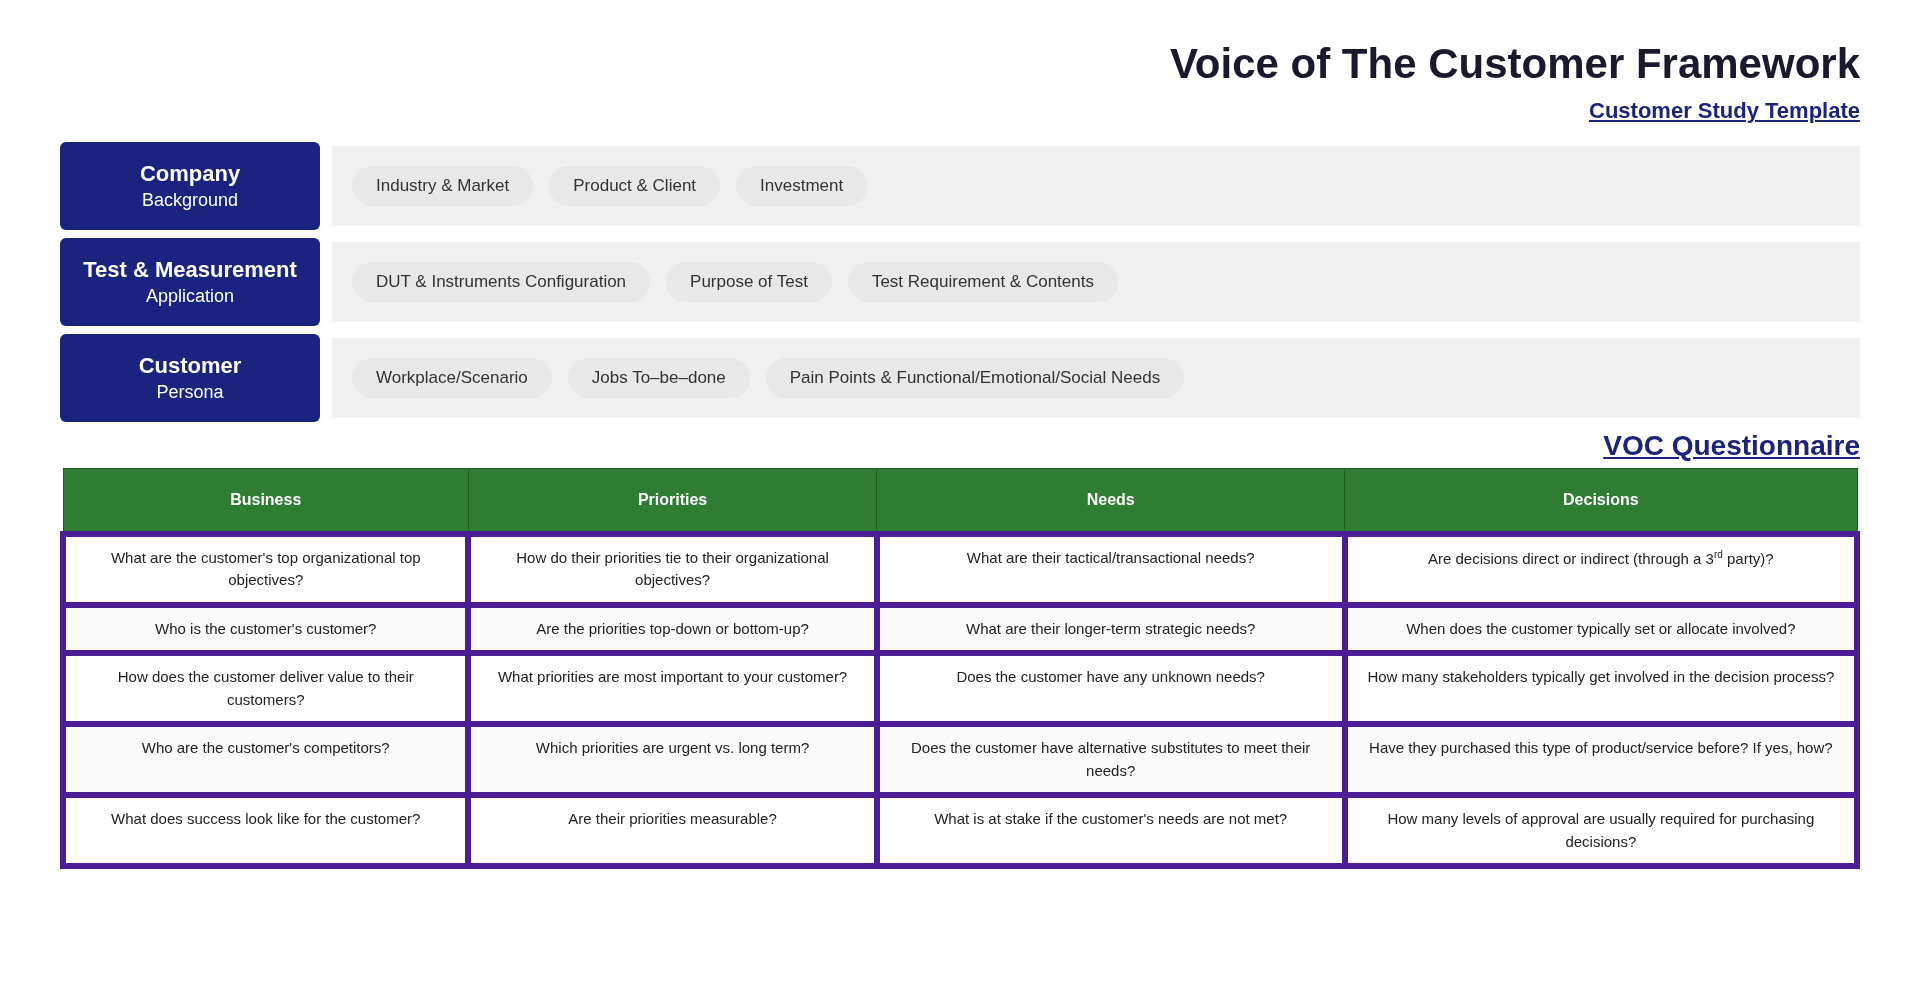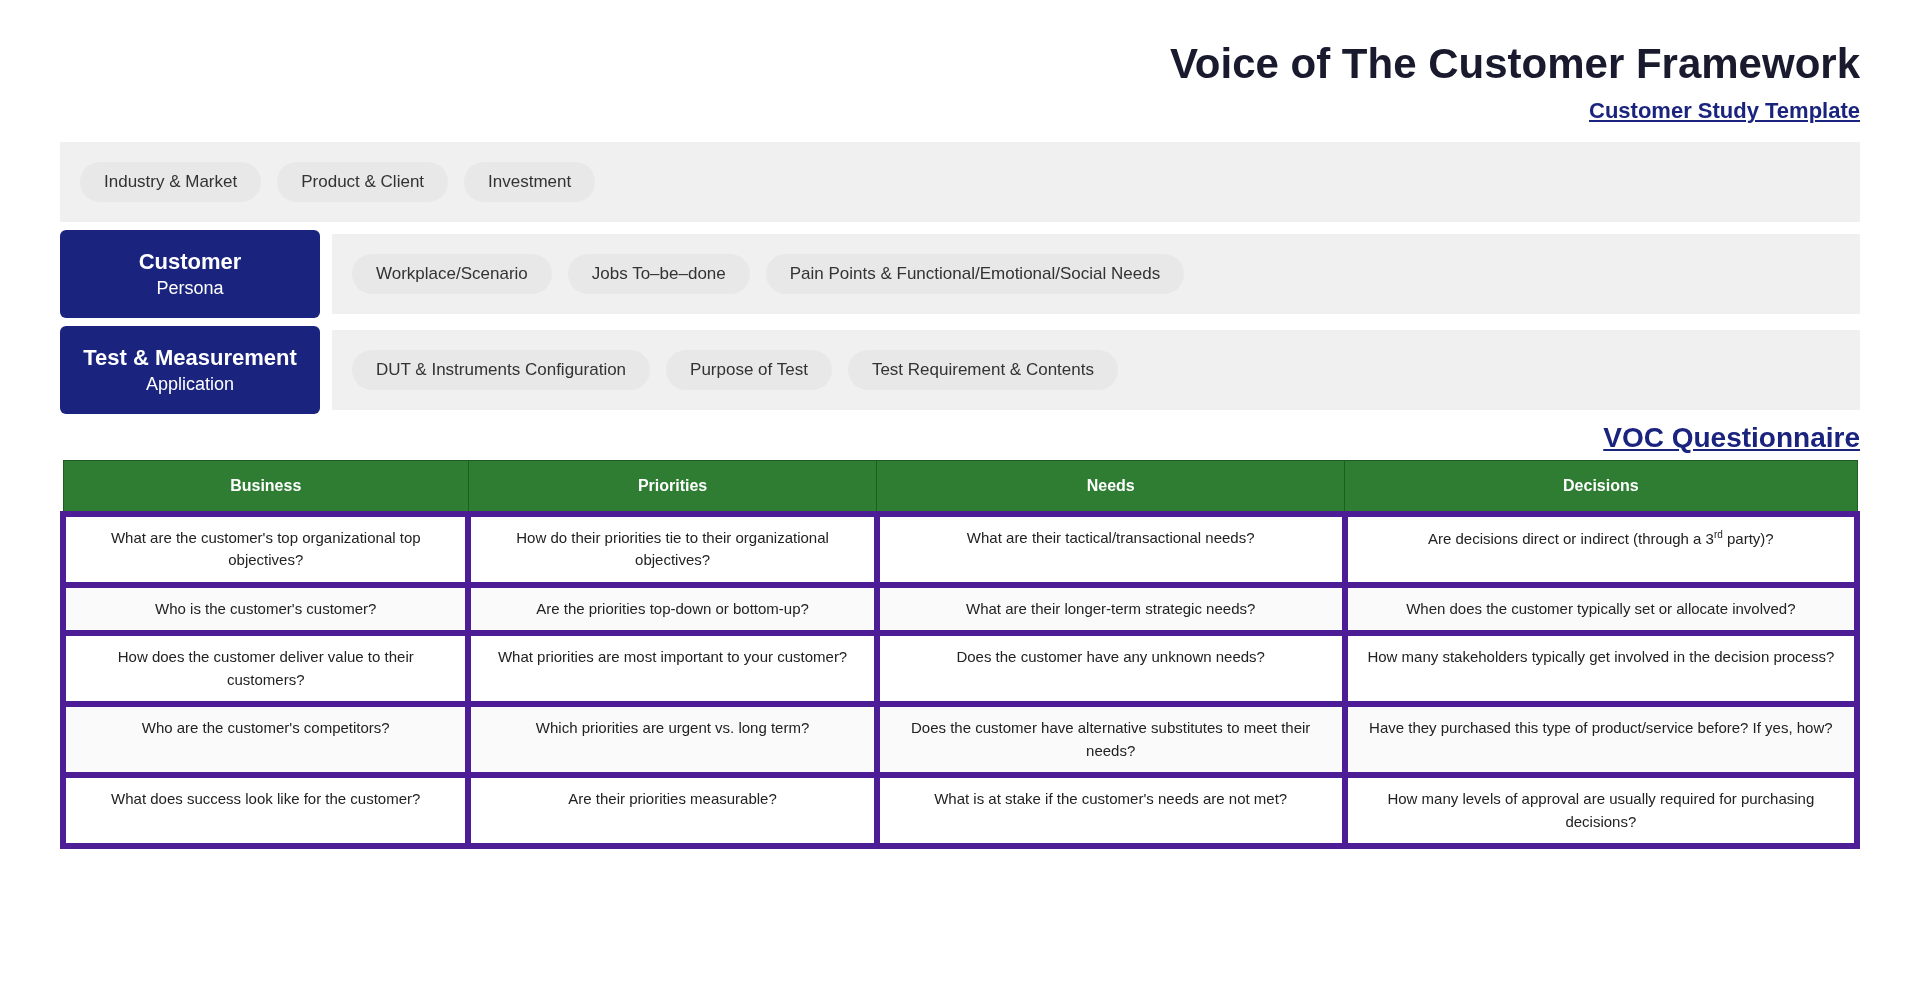--- a/index.html
+++ b/index.html
@@ -87,21 +87,21 @@
       width: 100%;
       border-collapse: collapse;
       font-size: 15px;
     }
 
     .voc-table thead tr th {
       background: #2e7d32;
       color: #ffffff;
       font-weight: bold;
       font-size: 16px;
-      padding: 16px 14px;
+      padding: 22px 14px;
       border: 1px solid #1b5e20;
       text-align: center;
     }
 
     .voc-table tbody tr td {
       border: 6px solid #4c1d95;
       padding: 10px 14px;
       vertical-align: top;
       text-align: center;
       line-height: 1.5;
@@ -118,48 +118,52 @@
 </head>
 <body>
 
 <div class="main-title">Voice of The Customer Framework</div>
 
 <div class="customer-study-link">Customer Study Template</div>
 
 <div>
 
   <div class="framework-row">
+    <div class="row-header">
+      <div>Company</div>
+      <div class="sub">Background</div>
+    </div>
     <div class="pills-container">
       <div class="pill">Industry &amp; Market</div>
       <div class="pill">Product &amp; Client</div>
       <div class="pill">Investment</div>
     </div>
   </div>
 
   <div class="framework-row">
     <div class="row-header">
+      <div>Test &amp; Measurement</div>
+      <div class="sub">Application</div>
+    </div>
+    <div class="pills-container">
+      <div class="pill">DUT &amp; Instruments Configuration</div>
+      <div class="pill">Purpose of Test</div>
+      <div class="pill">Test Requirement &amp; Contents</div>
+    </div>
+  </div>
+
+  <div class="framework-row">
+    <div class="row-header">
       <div>Customer</div>
       <div class="sub">Persona</div>
     </div>
     <div class="pills-container">
       <div class="pill">Workplace/Scenario</div>
       <div class="pill">Jobs To–be–done</div>
       <div class="pill">Pain Points &amp; Functional/Emotional/Social Needs</div>
-    </div>
-  </div>
-
-  <div class="framework-row">
-    <div class="row-header">
-      <div>Test &amp; Measurement</div>
-      <div class="sub">Application</div>
-    </div>
-    <div class="pills-container">
-      <div class="pill">DUT &amp; Instruments Configuration</div>
-      <div class="pill">Purpose of Test</div>
-      <div class="pill">Test Requirement &amp; Contents</div>
     </div>
   </div>
 
 </div>
 
 <div class="voc-title">VOC Questionnaire</div>
 
 <table class="voc-table">
   <thead>
     <tr>

